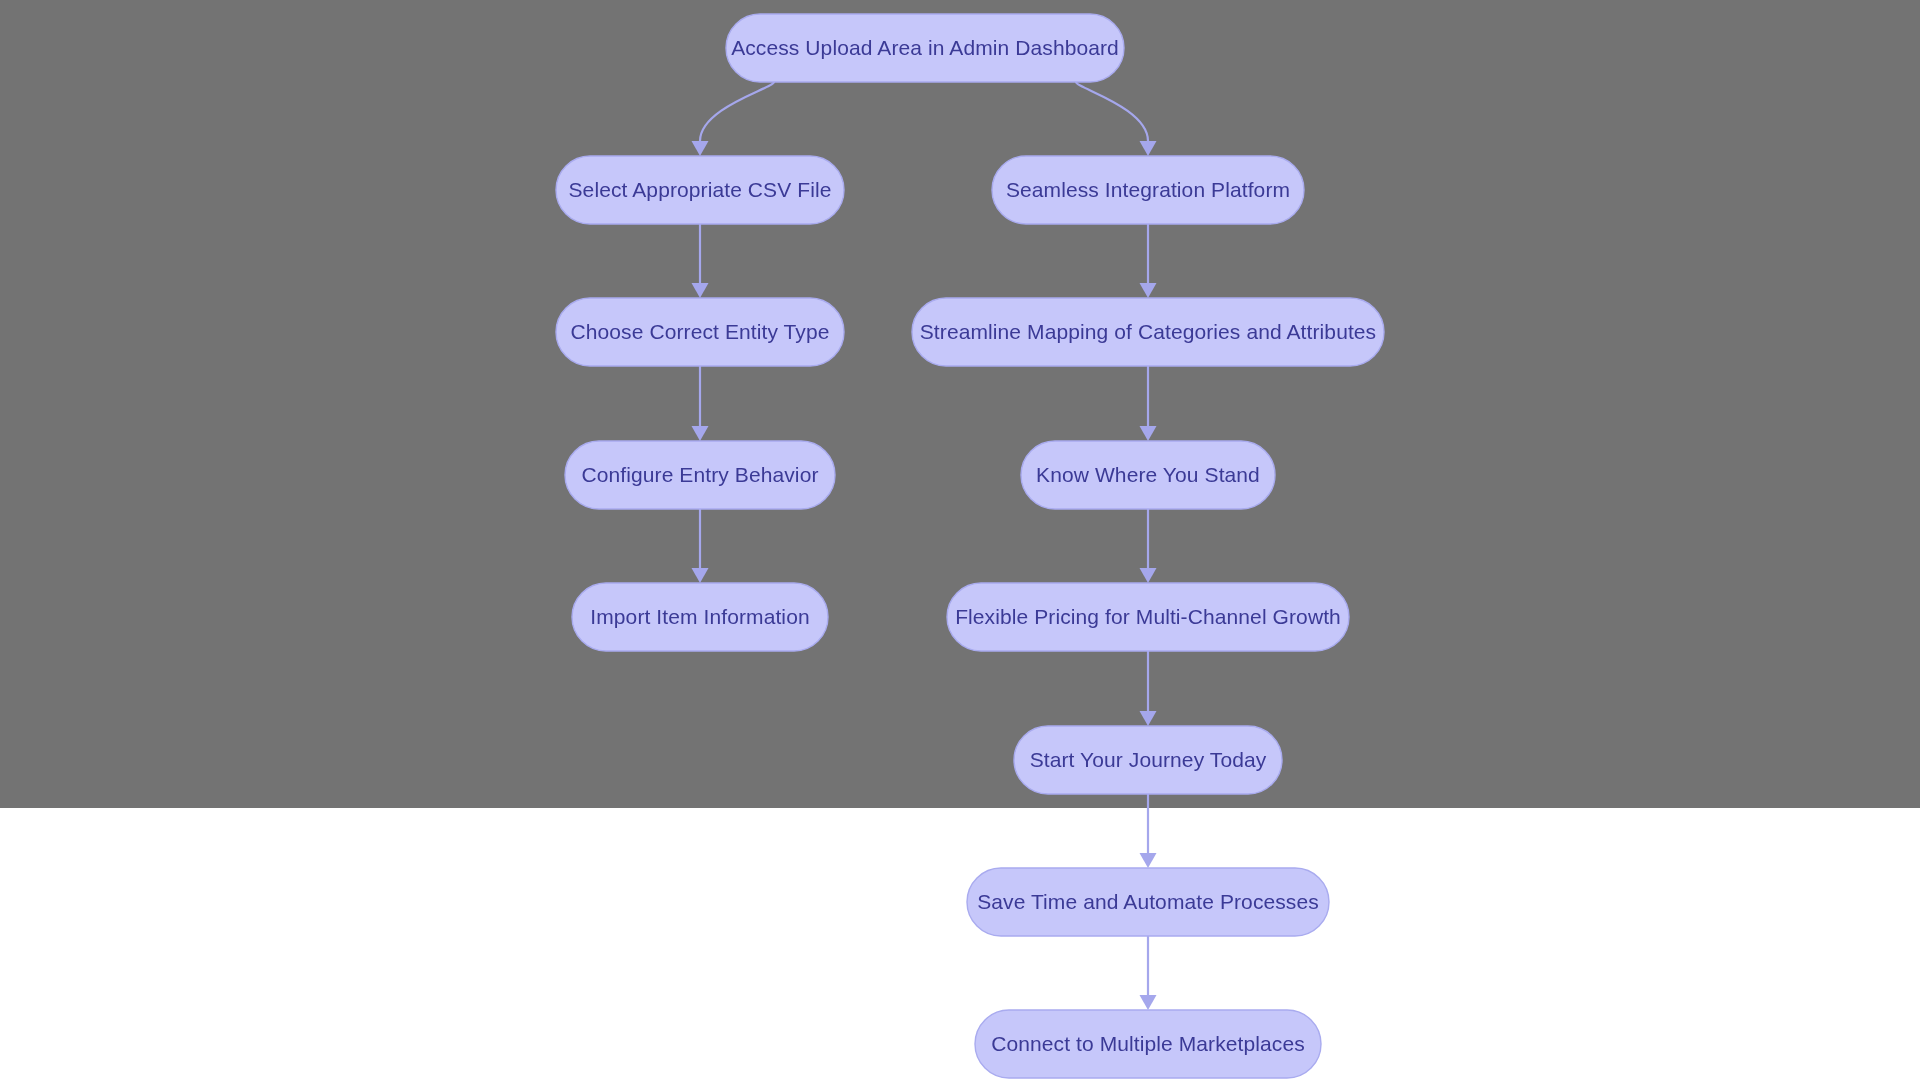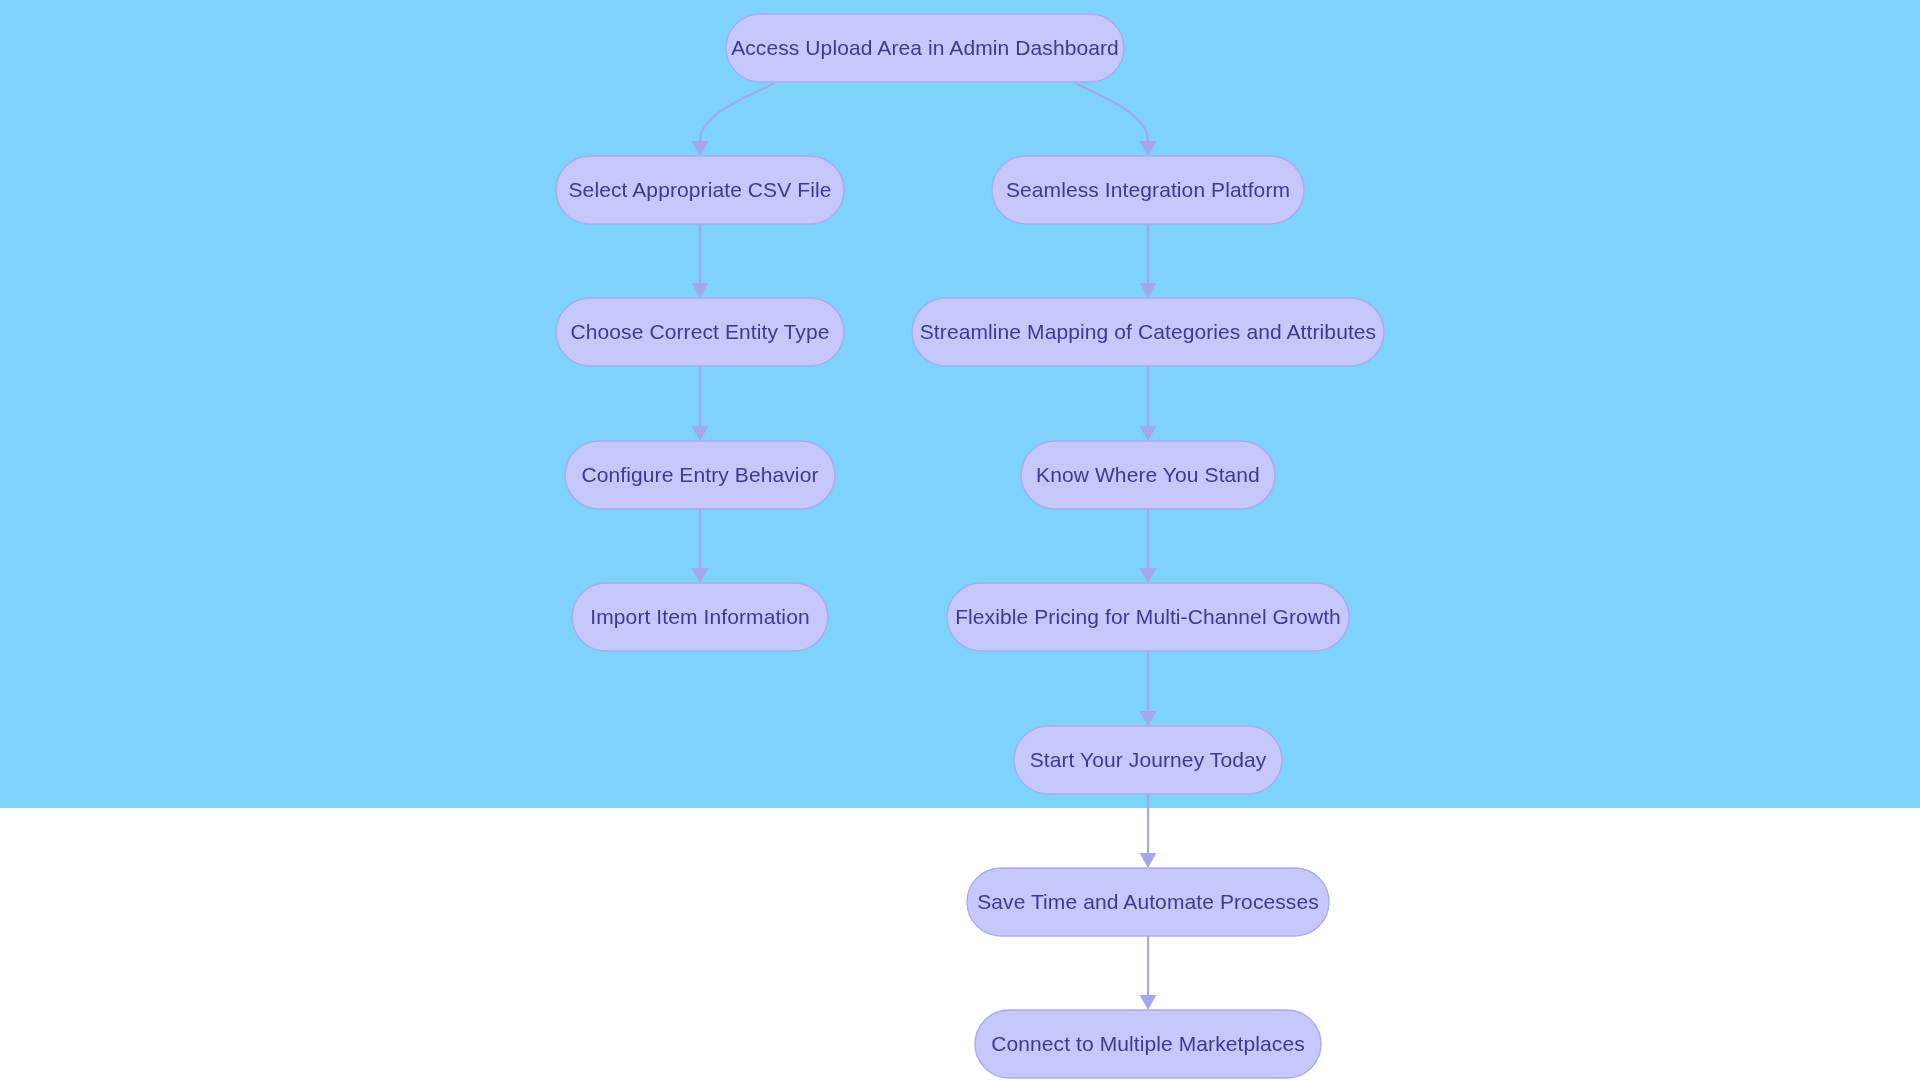--- a/index.html
+++ b/index.html
@@ -11,21 +11,21 @@
   body {
     width: 1920px;
     height: 1080px;
     overflow: hidden;
     font-family: "Liberation Sans", sans-serif;
   }
   #flow-root {
     position: relative;
     width: 1920px;
     height: 808px;
-    background: #7dd3fc;
+    background: #737373;
   }
   svg#flow-svg {
     position: absolute;
     top: 0;
     left: 0;
     width: 1920px;
     height: 1080px;
     display: block;
   }
   .node-shape {

